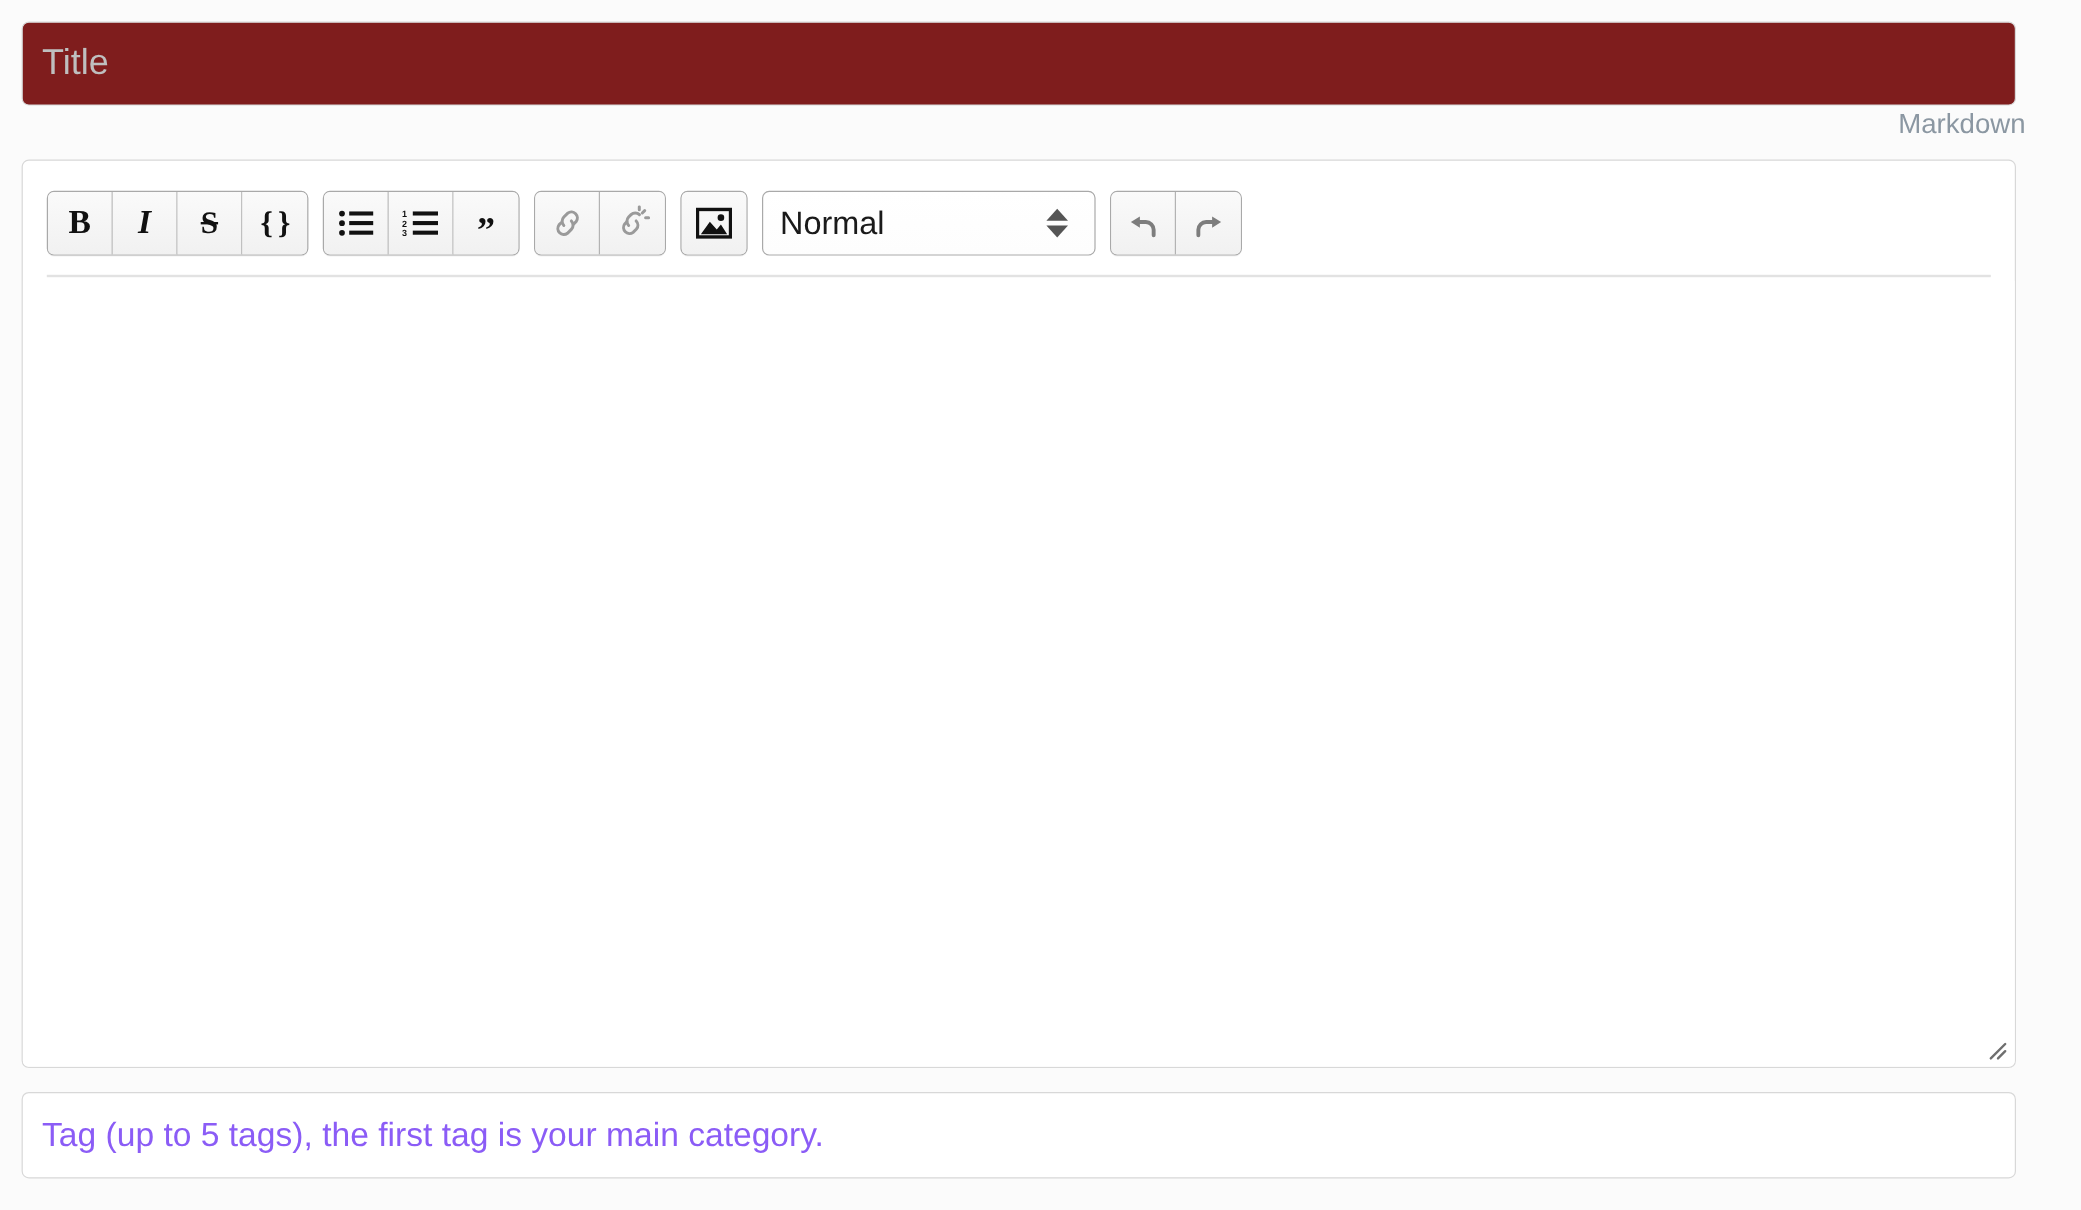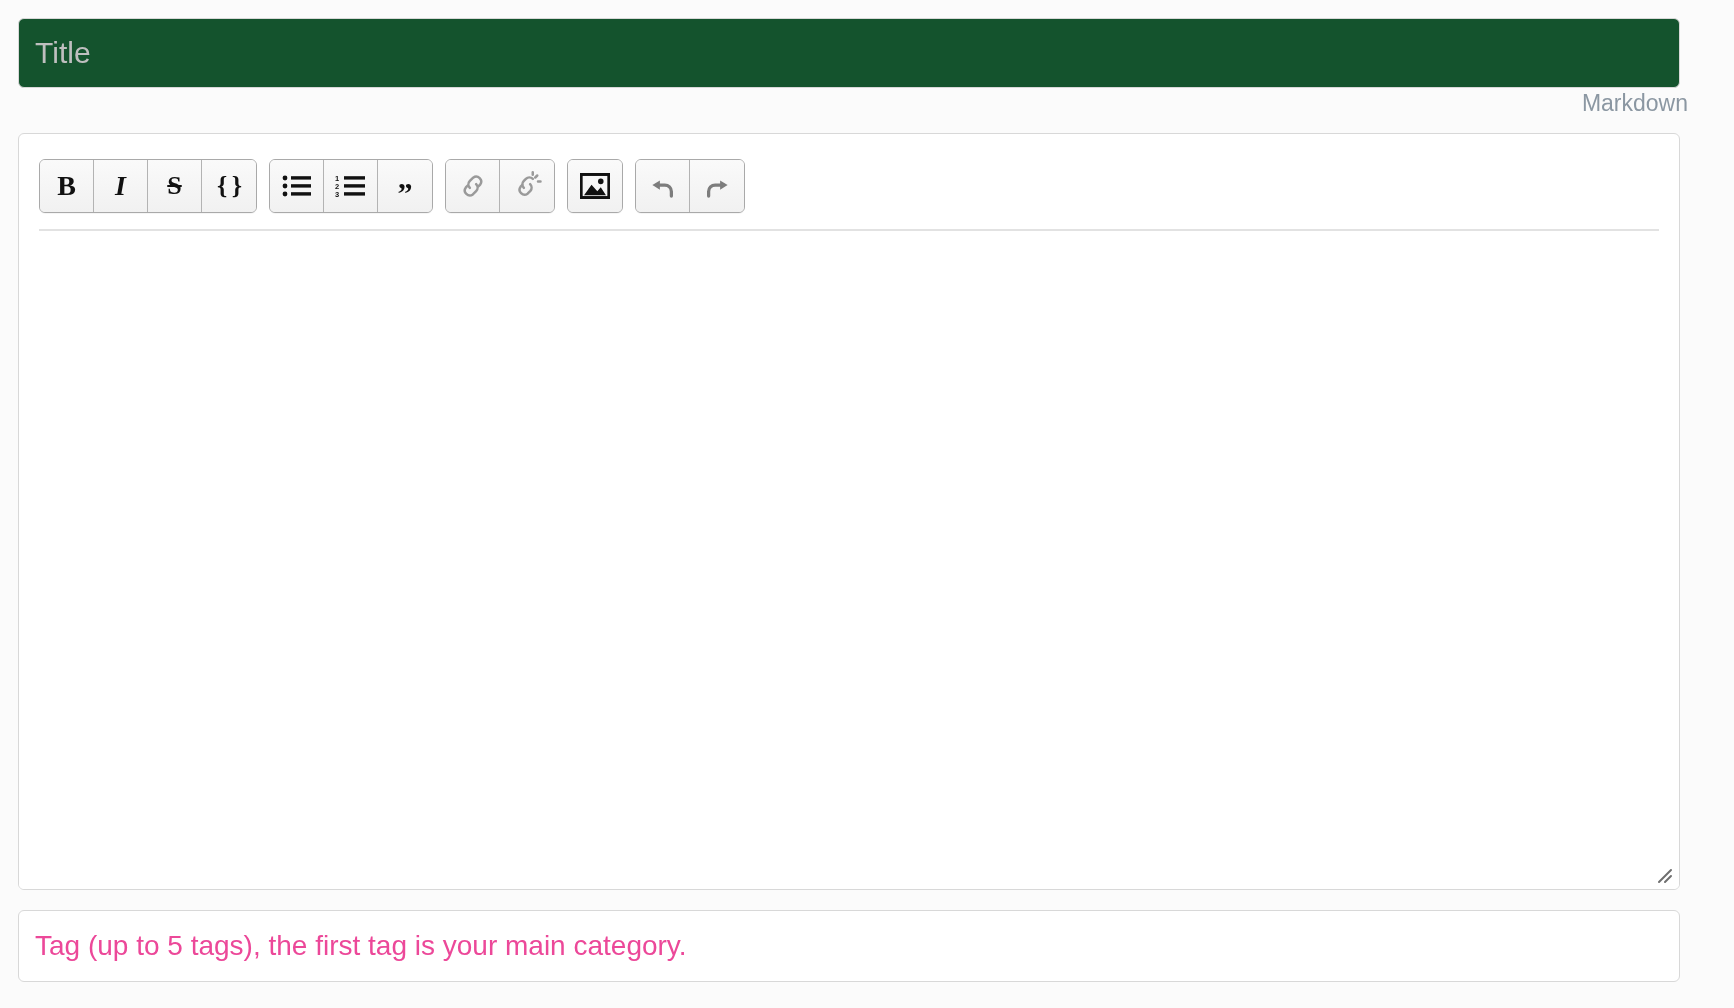--- a/index.html
+++ b/index.html
@@ -21,21 +21,21 @@
   }
 
   
   .title-field {
     position: absolute;
     left: 18px;
     top: 18px;
     width: 1662px;
     height: 70px;
     box-sizing: border-box;
-    background: #14532d;
+    background: #7f1d1d;
     border: 1px solid #d8d8d8;
     border-radius: 6px;
     display: flex;
     align-items: center;
     padding: 0 16px;
   }
   .title-field .placeholder {
     font-size: 30px;
     color: #bfbfbf;
     font-family: "Liberation Sans", sans-serif;
@@ -192,21 +192,21 @@
     box-sizing: border-box;
     background: #ffffff;
     border: 1px solid #d8d8d8;
     border-radius: 6px;
     display: flex;
     align-items: center;
     padding: 0 16px;
   }
   .tag-field .placeholder {
     font-size: 28px;
-    color: #ec4899;
+    color: #8b5cf6;
     font-family: "Liberation Sans", sans-serif;
   }
 </style>
 </head>
 <body>
 
 <div class="page">
 
   <div class="title-field">
     <span class="placeholder">Title</span>
@@ -292,20 +292,27 @@
           <span>
             <svg class="icon-svg" width="30" height="26" viewBox="0 0 26 22" aria-hidden="true">
               <rect x="1" y="1" width="24" height="20" fill="none" stroke="#111" stroke-width="2.6"></rect>
               <circle cx="18" cy="7" r="2.4" fill="#111"></circle>
               <path d="M3.5 19 L10 10 L15 15.5 L18 12 L22.5 19 Z" fill="#111"></path>
             </svg>
           </span>
         </button>
       </div>
 
+      <div class="format-select">
+        <span class="sel-label">Normal</span>
+        <span class="stepper">
+          <span class="tri-up"></span>
+          <span class="tri-down"></span>
+        </span>
+      </div>
 
       <div class="btn-group">
         <button class="tbtn">
           <span>
             <svg class="icon-svg" width="32" height="30" viewBox="0 0 24 24" aria-hidden="true">
               <path d="M9.5 7.5 L3.5 11.2 L9.5 15 Z" fill="#7d7d7d"></path>
               <path d="M7.5 11.2 H13.5 a5.2 5.2 0 0 1 5.2 5.2 V20" fill="none" stroke="#7d7d7d" stroke-width="2.6" stroke-linecap="round"></path>
             </svg>
           </span>
         </button>

